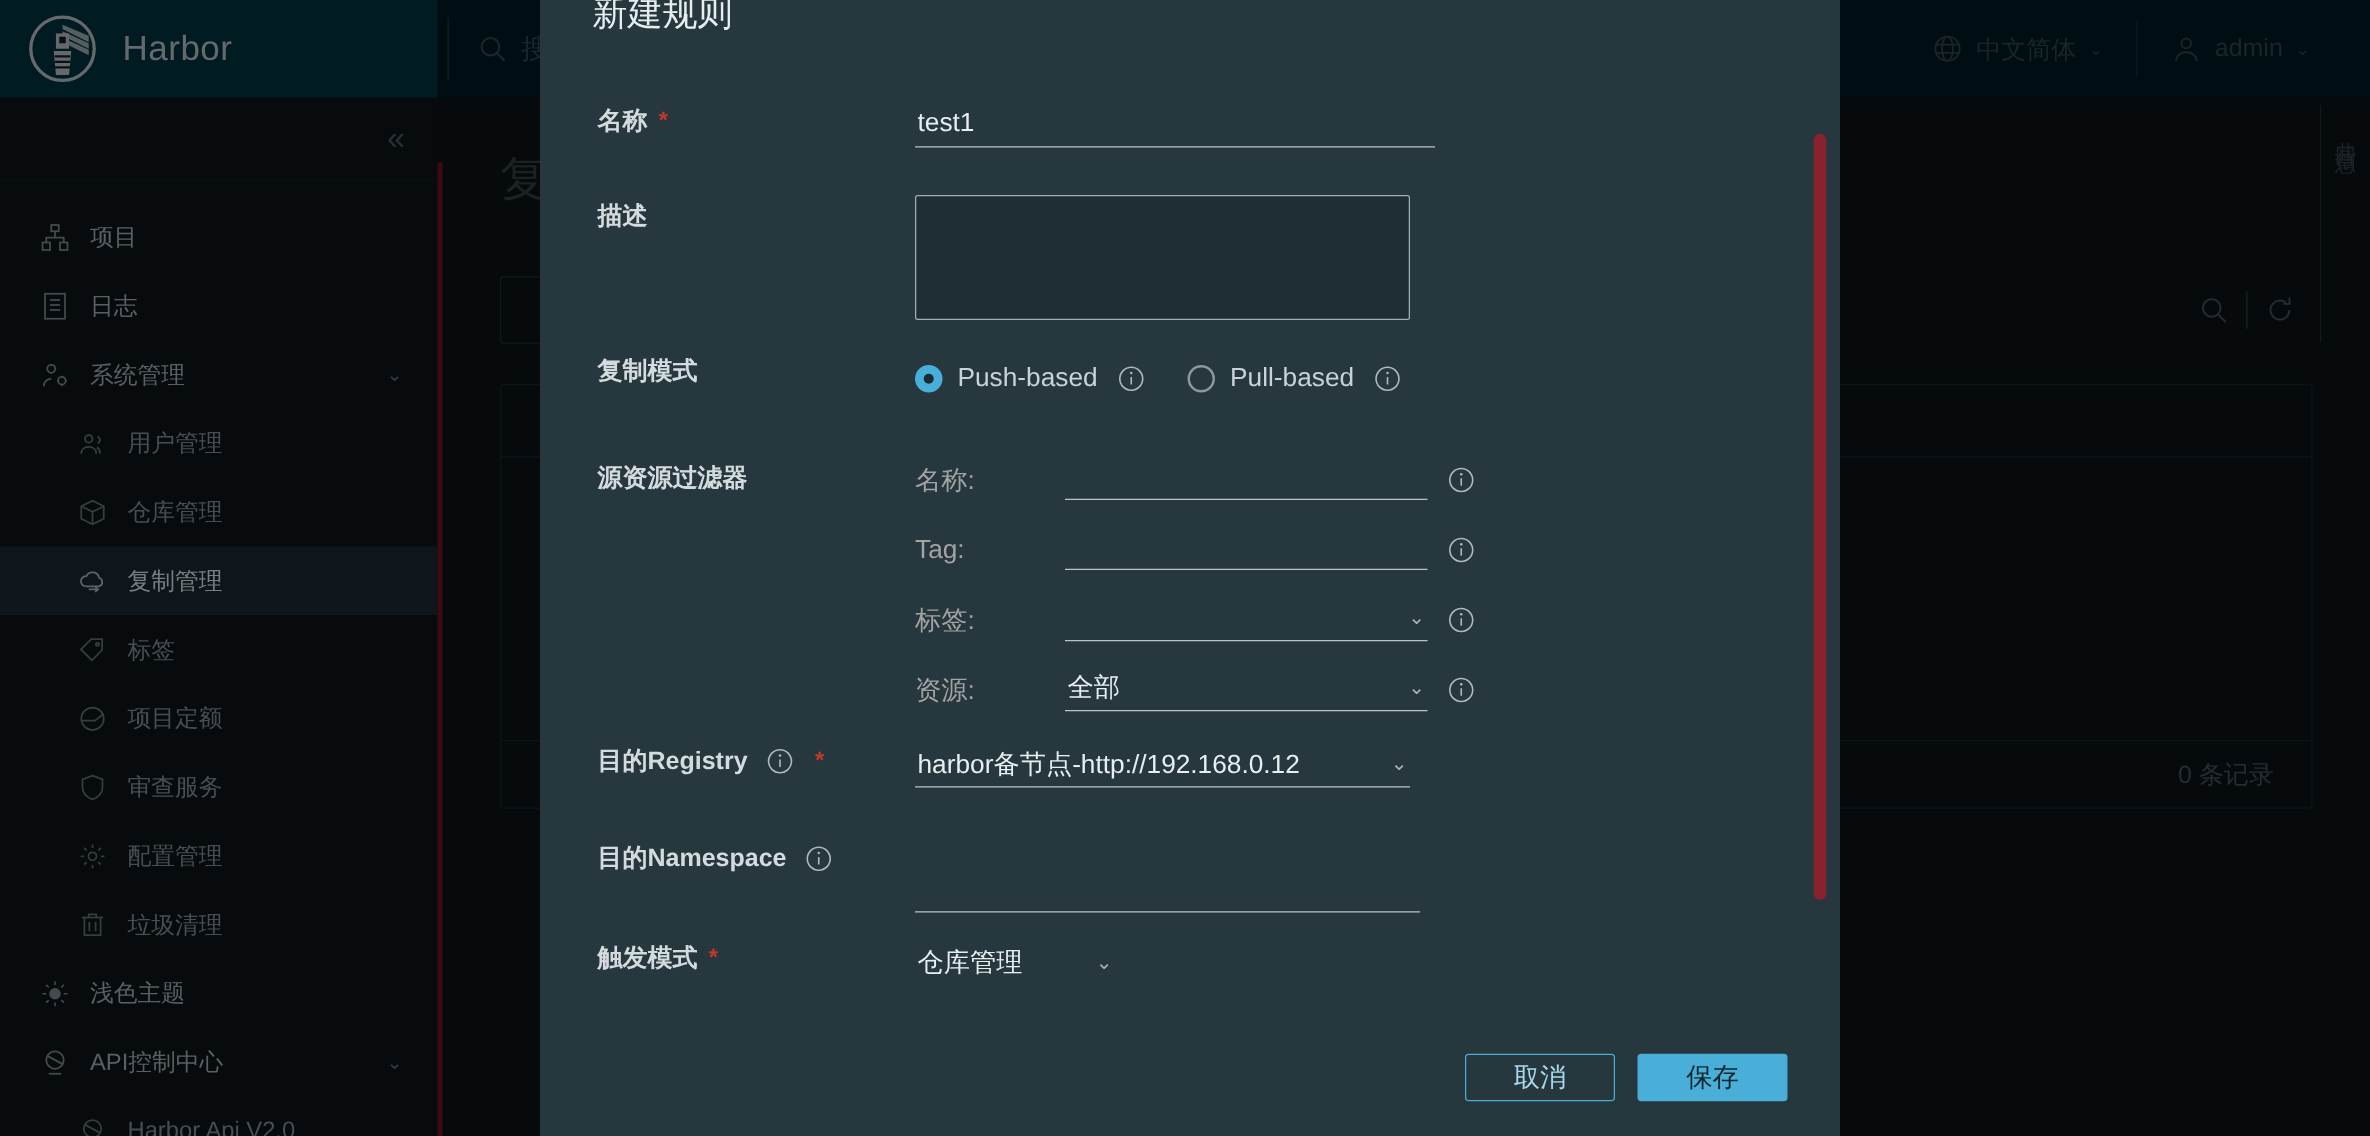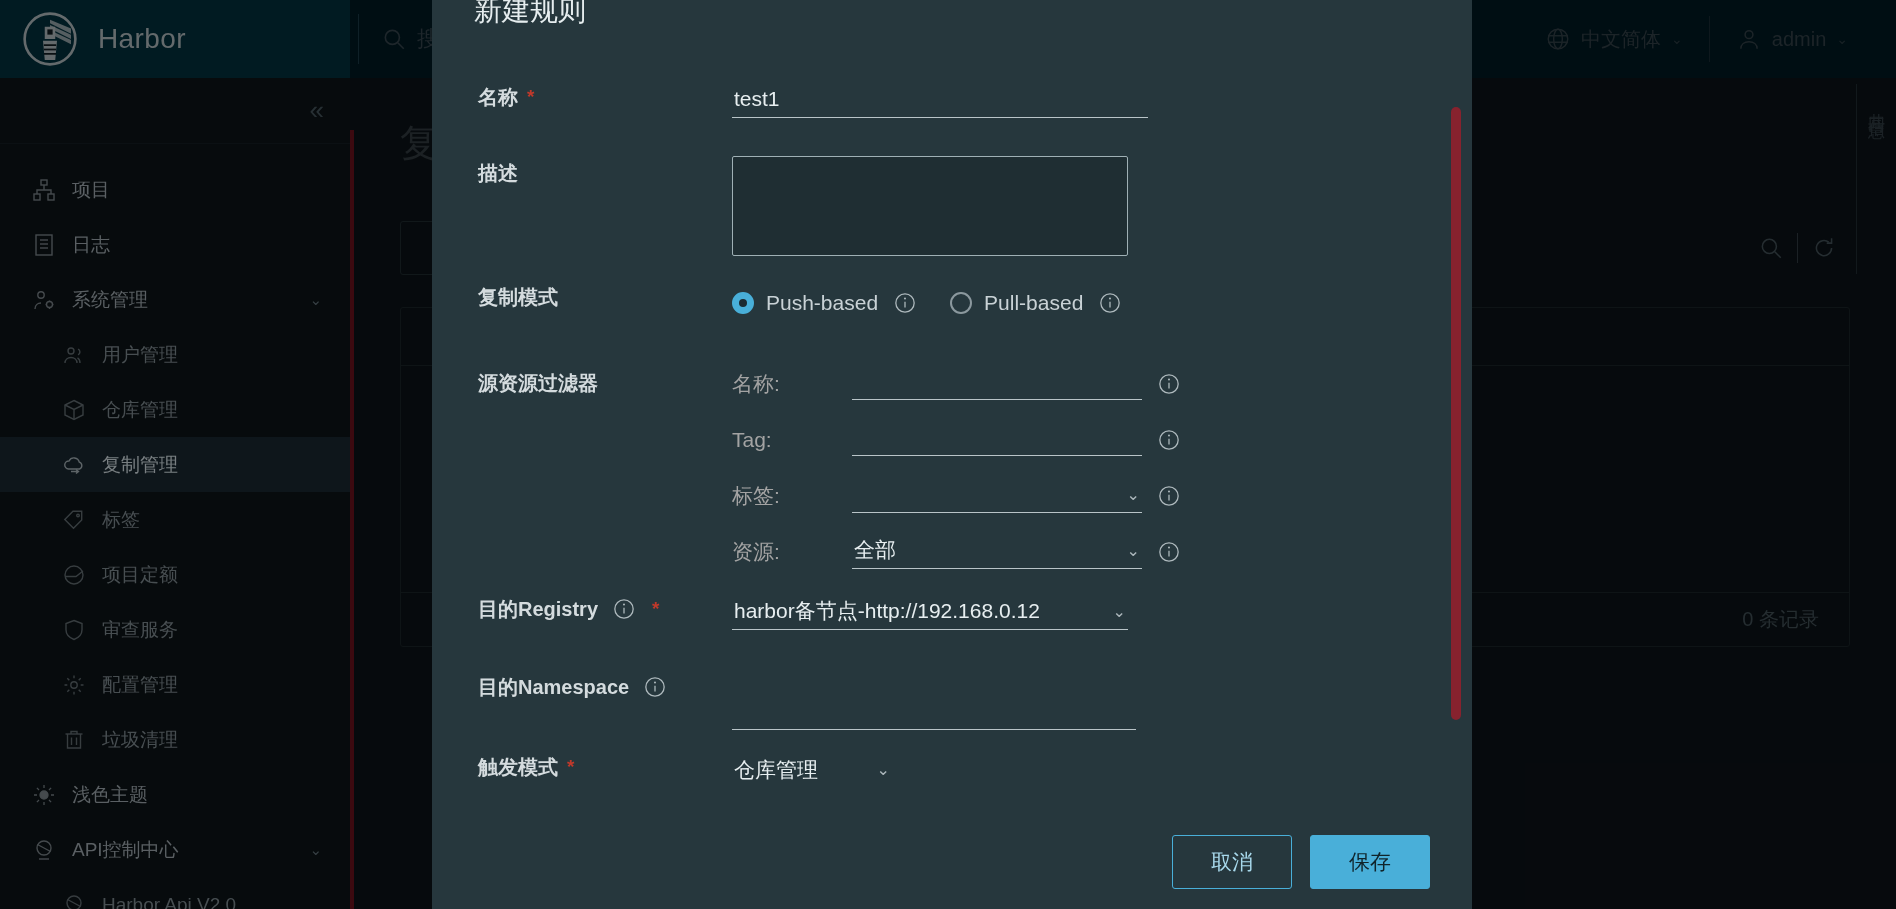--- a/index.html
+++ b/index.html
@@ -177,21 +177,21 @@
   }
   .sel .sel-caret { margin-left: auto; color: #aab5ba; font-size: 16px; }
   .sel.wide { width: 396px; }
   .sel.narrow { width: 160px; }
 
   .modal-footer {
     height: 94px; display: flex; align-items: center; justify-content: flex-end;
     gap: 18px; padding-right: 42px;
   }
   .btn {
-    min-width: 120px; height: 54px; border-radius: 3px; font-size: 21px;
+    min-width: 120px; height: 38px; border-radius: 3px; font-size: 21px;
     display: flex; align-items: center; justify-content: center;
     font-family: inherit; cursor: pointer;
   }
   .btn-outline { background: transparent; border: 1px solid #49afd9; color: #a8d9ec; }
   .btn-primary { background: #49afd9; border: 1px solid #49afd9; color: #10242b; }
 </style>
 </head>
 <body>
 
 <div id="root">

